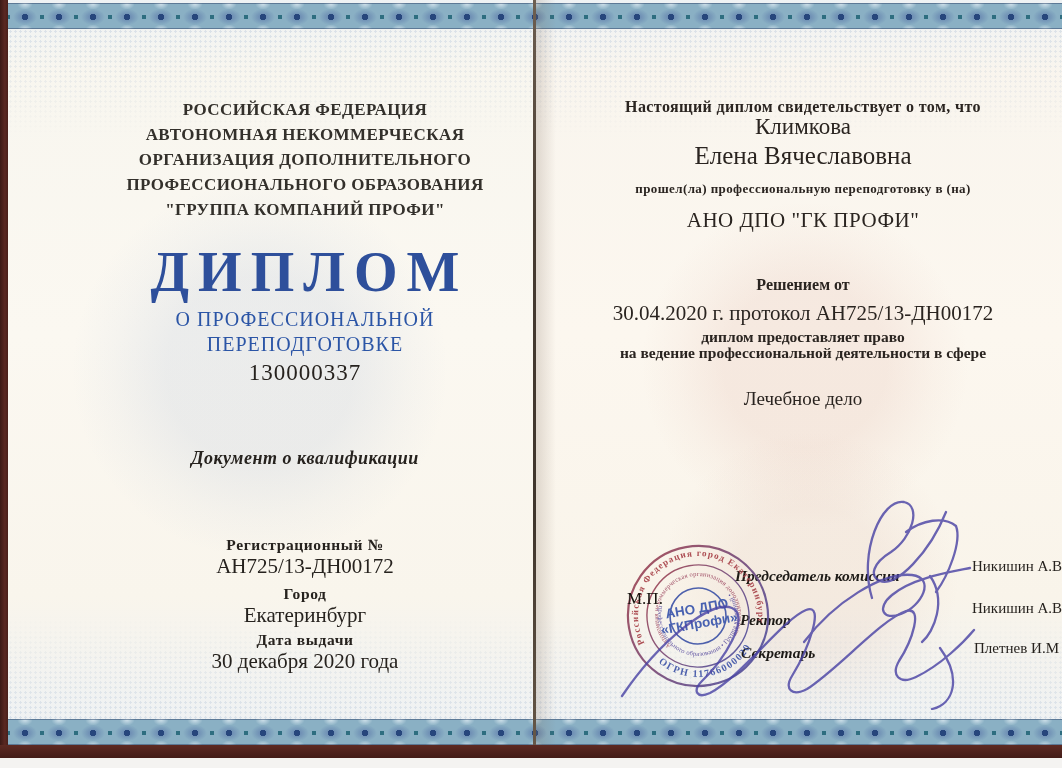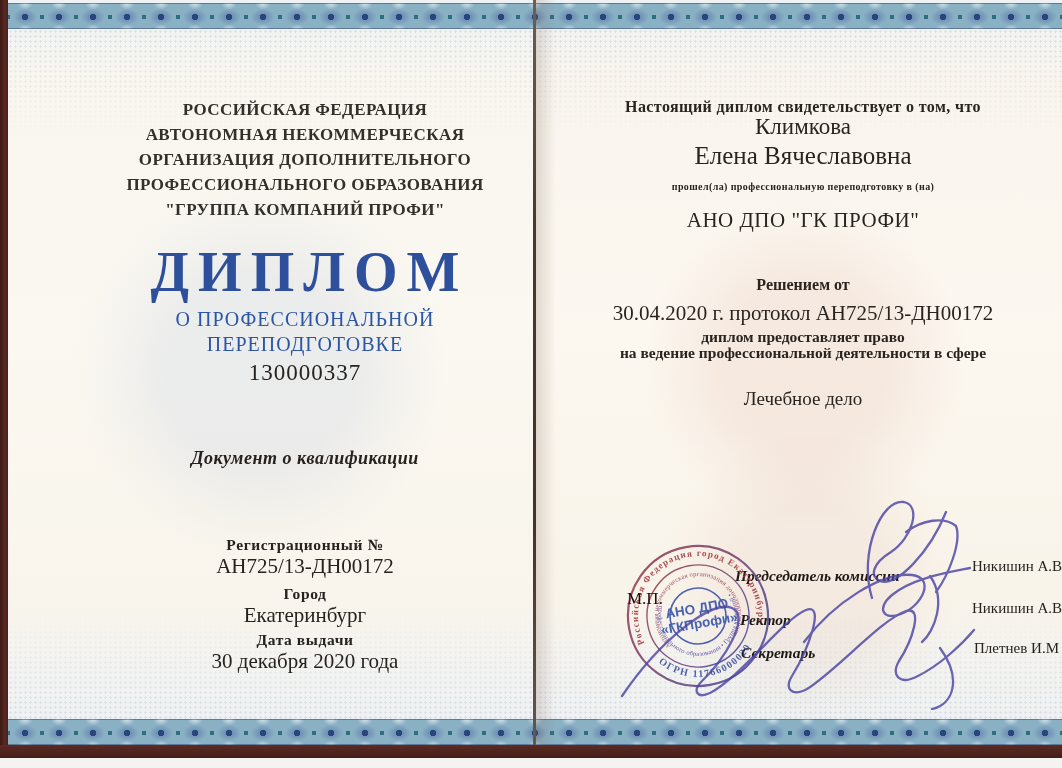--- a/index.html
+++ b/index.html
@@ -71,21 +71,21 @@
   .reg-value { left:100px; top:554px; width:410px; }
   .city-label { left:100px; top:585px; width:410px; }
   .city-value { left:100px; top:603px; width:410px; }
   .date-label { left:100px; top:631px; width:410px; }
   .date-value { left:100px; top:649px; width:410px; }
 
   
   .statement { left:557px; top:98px; width:492px; font-size:16px; font-weight:bold; letter-spacing:.4px; }
   .surname   { left:557px; top:114px; width:492px; font-size:23px; }
   .holder    { left:557px; top:142px; width:492px; font-size:25px; }
-  .training  { left:557px; top:181px; width:492px; font-size:10px; font-weight:bold; letter-spacing:.4px;font-family:Liberation Serif, serif; }
+  .training  { left:557px; top:181px; width:492px; font-size:13px; font-weight:bold; letter-spacing:.4px;font-family:Liberation Serif, serif; }
   .orgname   { left:557px; top:208px; width:492px; font-size:21px; letter-spacing:.5px; }
   .decision  { left:557px; top:276px; width:492px; font-size:16px; font-weight:bold; }
   .protocol  { left:557px; top:301px; width:492px; font-size:21px; }
   .ent1      { left:557px; top:328px; width:492px; font-size:15.5px; font-weight:bold; }
   .ent2      { left:557px; top:344px; width:492px; font-size:15.5px; font-weight:bold; }
   .field     { left:557px; top:388px; width:492px; font-size:19px; }
 
   .seal-abbr { left:627px; top:589px; font-size:17px; font-weight:normal; color:#17140f; z-index:6; }
   .role { font-size:15.5px; font-weight:bold; font-style:italic; color:#1d1a16; z-index:3; }
   .role.r0 { left:735px; top:567px; }

